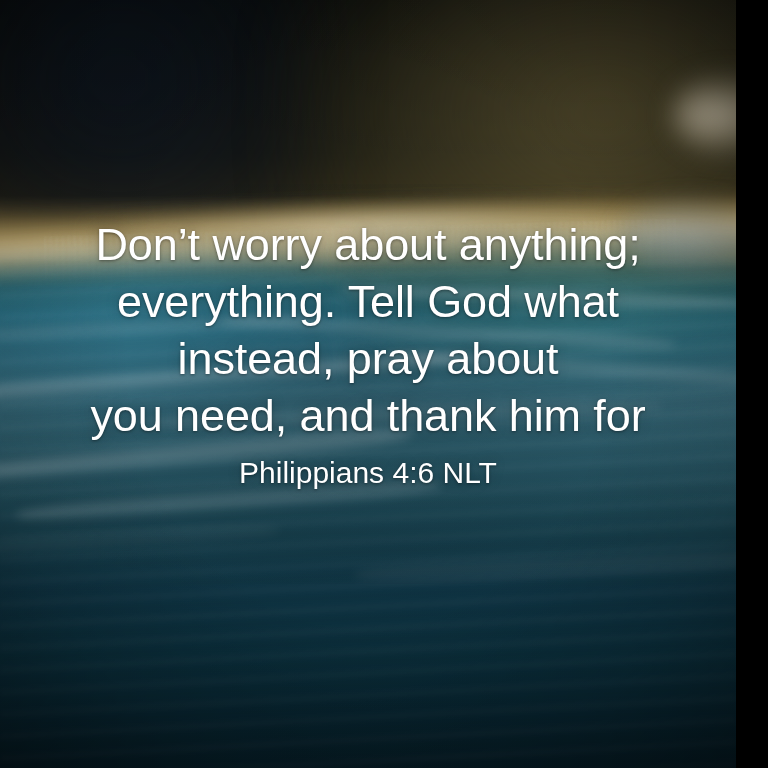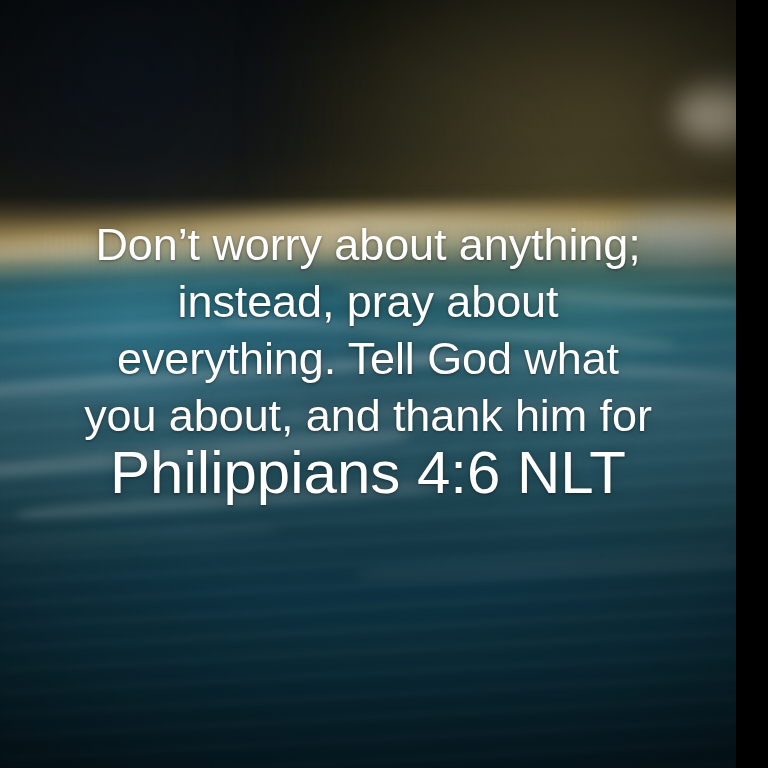--- a/index.html
+++ b/index.html
@@ -290,21 +290,21 @@
     letter-spacing: -0.1px;
     white-space: nowrap;
     text-shadow:
       0 1px 3px rgba(0,0,0,0.40),
       0 0 14px rgba(0,0,0,0.22);
   }
   .quote-ref {
     color: #ffffff;
     font-family: "Liberation Sans", sans-serif;
     font-weight: 400;
-    font-size: 60px;
+    font-size: 30px;
     line-height: 57px;
     white-space: nowrap;
     text-shadow:
       0 1px 3px rgba(0,0,0,0.40),
       0 0 14px rgba(0,0,0,0.22);
   }
 </style>
 </head>
 <body>
 
@@ -333,19 +333,19 @@
     <div class="foam foam-10"></div>
     <div class="foam foam-9"></div>
 
     <div class="layer-ripples"></div>
     <div class="layer-scrim"></div>
     <div class="layer-vignette"></div>
   </div>
 
   <div class="quote-block">
     <div class="quote-line">Don’t worry about anything;</div>
+    <div class="quote-line">everything. Tell God what</div>
     <div class="quote-line">instead, pray about</div>
-    <div class="quote-line">everything. Tell God what</div>
-    <div class="quote-line">you about, and thank him for</div>
+    <div class="quote-line">you need, and thank him for</div>
     <div class="quote-ref">Philippians 4:6 NLT</div>
   </div>
 
 </div>
 
 </body></html>

